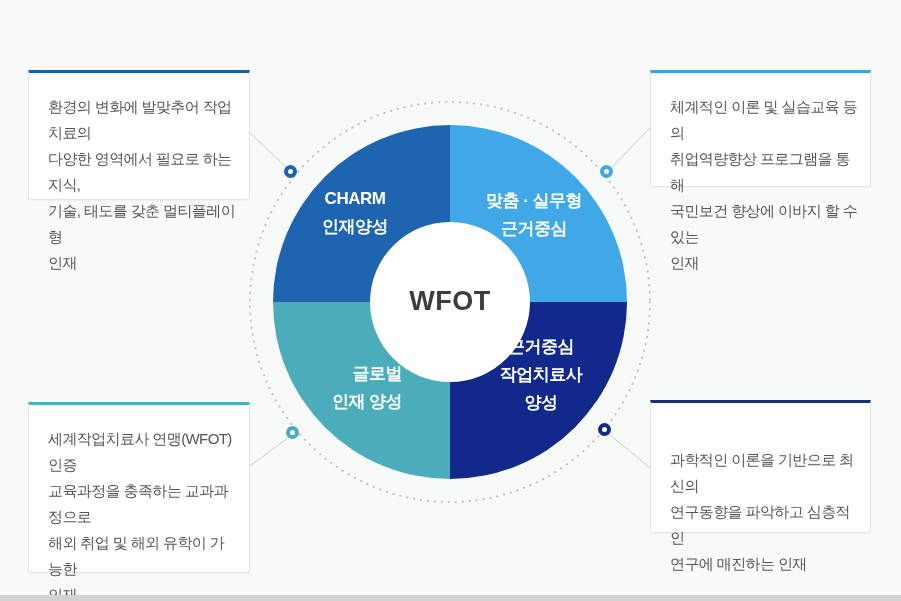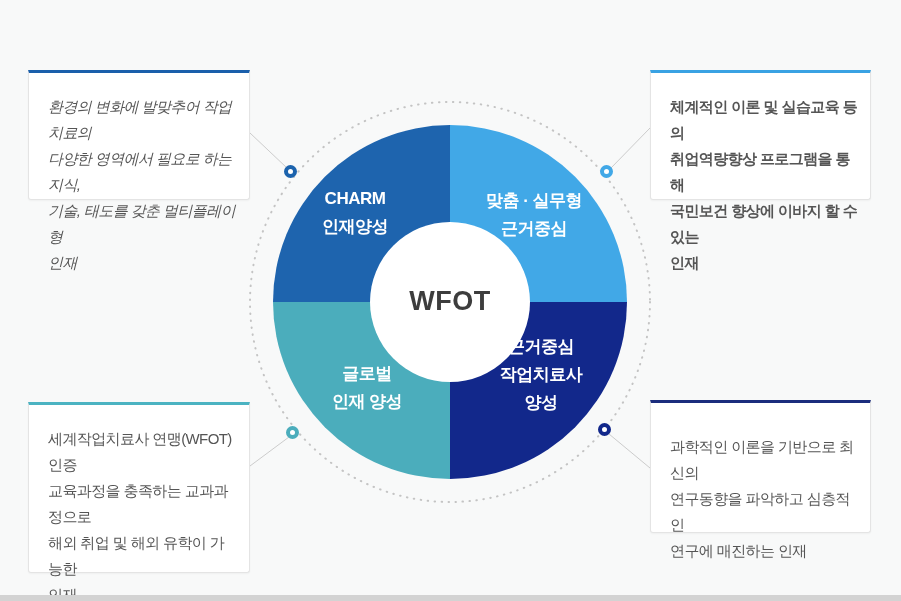--- a/index.html
+++ b/index.html
@@ -18,25 +18,25 @@
     border:1px solid #e4e4e4;
     border-top-width:3px; border-top-style:solid;
     border-radius:0 0 3px 3px;
     box-shadow:0 1px 2px rgba(0,0,0,0.04);
   }
   .callout-text {
     margin:0; padding:21px 12px 0 19px;
     font-size:15px; line-height:26px; color:#555555;
     letter-spacing:-0.6px; white-space:pre-line;
   }
-  .c0 { left:28px;  top:70px;  width:222px; height:130px;font-style:italic; }
-  .c1 { left:650px; top:70px;  width:221px; height:130px;font-weight:bold; }
+  .c0 { left:28px;  top:70px;  width:222px; height:130px; }
+  .c1 { left:650px; top:70px;  width:221px; height:117px; }
   .c2 { left:28px;  top:402px; width:222px; height:171px; }
   .c3 { left:650px; top:400px; width:221px; height:133px; }
-  .c3 .callout-text { padding-top:31px; }
+  .c3 .callout-text { padding-top:44px; }
 
   .donut {
     position:absolute; left:273px; top:125px;
     width:354px; height:354px; border-radius:50%;
   }
   .donut-hole {
     position:absolute; left:97px; top:97px;
     width:160px; height:160px; border-radius:50%; background:#ffffff;
   }
   .center-title {
@@ -45,21 +45,21 @@
     font-size:27px; font-weight:bold; color:#3d3d3d; letter-spacing:0.5px;
   }
   .qlabel {
     position:absolute; transform:translate(-50%,-50%);
     text-align:center; color:#ffffff; font-weight:bold;
     font-size:17px; line-height:28px; letter-spacing:-0.5px;
     white-space:pre-line;
   }
   .q0 { left:355px; top:213px; }
   .q1 { left:534px; top:215px; }
-  .q2 { left:367px; top:388px; }
+  .q2 { left:367px; top:388px;text-align:right; }
   .q3 { left:541px; top:375px; }
 
   .marker {
     position:absolute; box-sizing:border-box;
     width:13px; height:13px; border-radius:50%;
     background:#ffffff; border:4px solid #1c63ad;
   }
   .m0 { left:284px; top:165px; }
   .m1 { left:600px; top:165px; }
   .m2 { left:286px; top:426px; }

